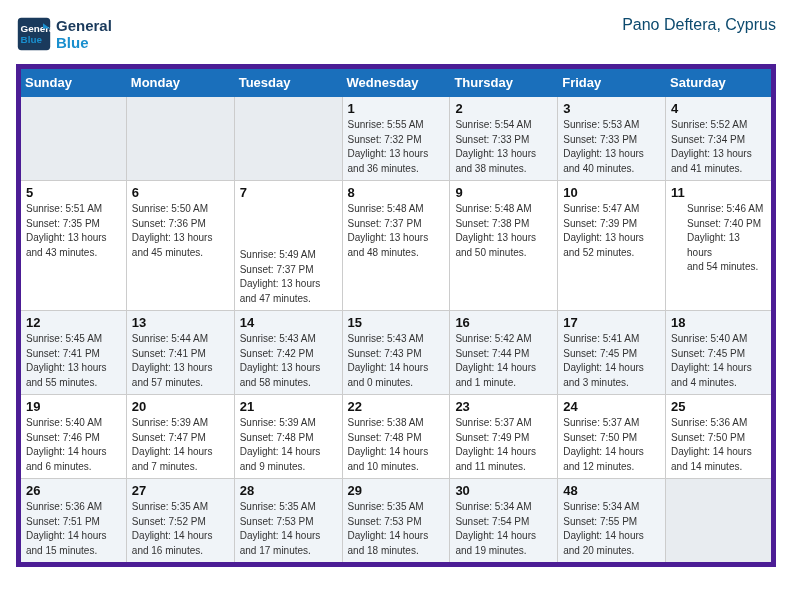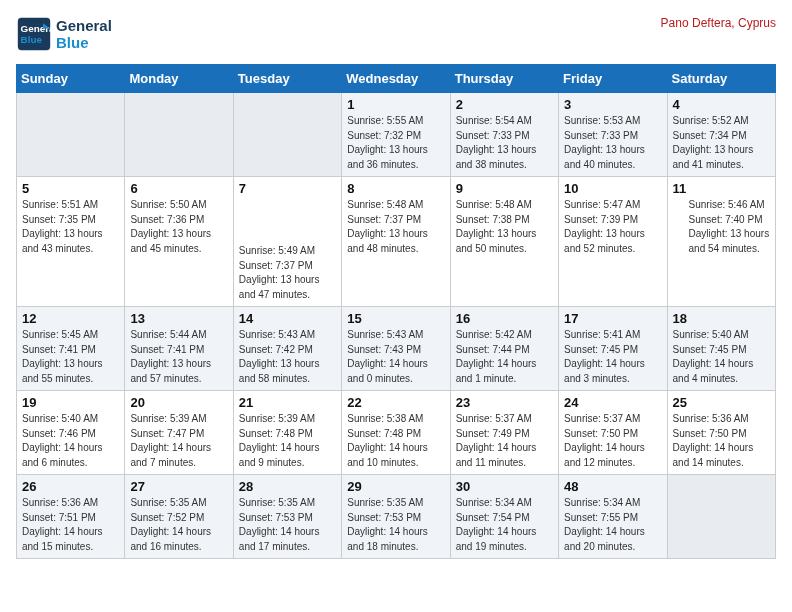--- a/index.html
+++ b/index.html
@@ -27,27 +27,27 @@
     }
     .title-block {
       text-align: right;
     }
     .month-title {
       font-size: 36px;
       font-weight: bold;
       color: #333;
     }
     .location {
-      font-size: 12px;
-      color: #b91c1c;
+      font-size: 16px;
+      color: #0c4a6e;
     }
     .calendar {
       width: 100%;
       border-collapse: collapse;
-      border: 1px solid #4c1d95;
+      border: 5px solid #4c1d95;
     }
     .calendar th {
       background: #1a6fbb;
       color: #fff;
       font-size: 13px;
       padding: 6px 4px;
       text-align: left;
       border: 1px solid #1a6fbb;
       font-weight: bold;
     }

